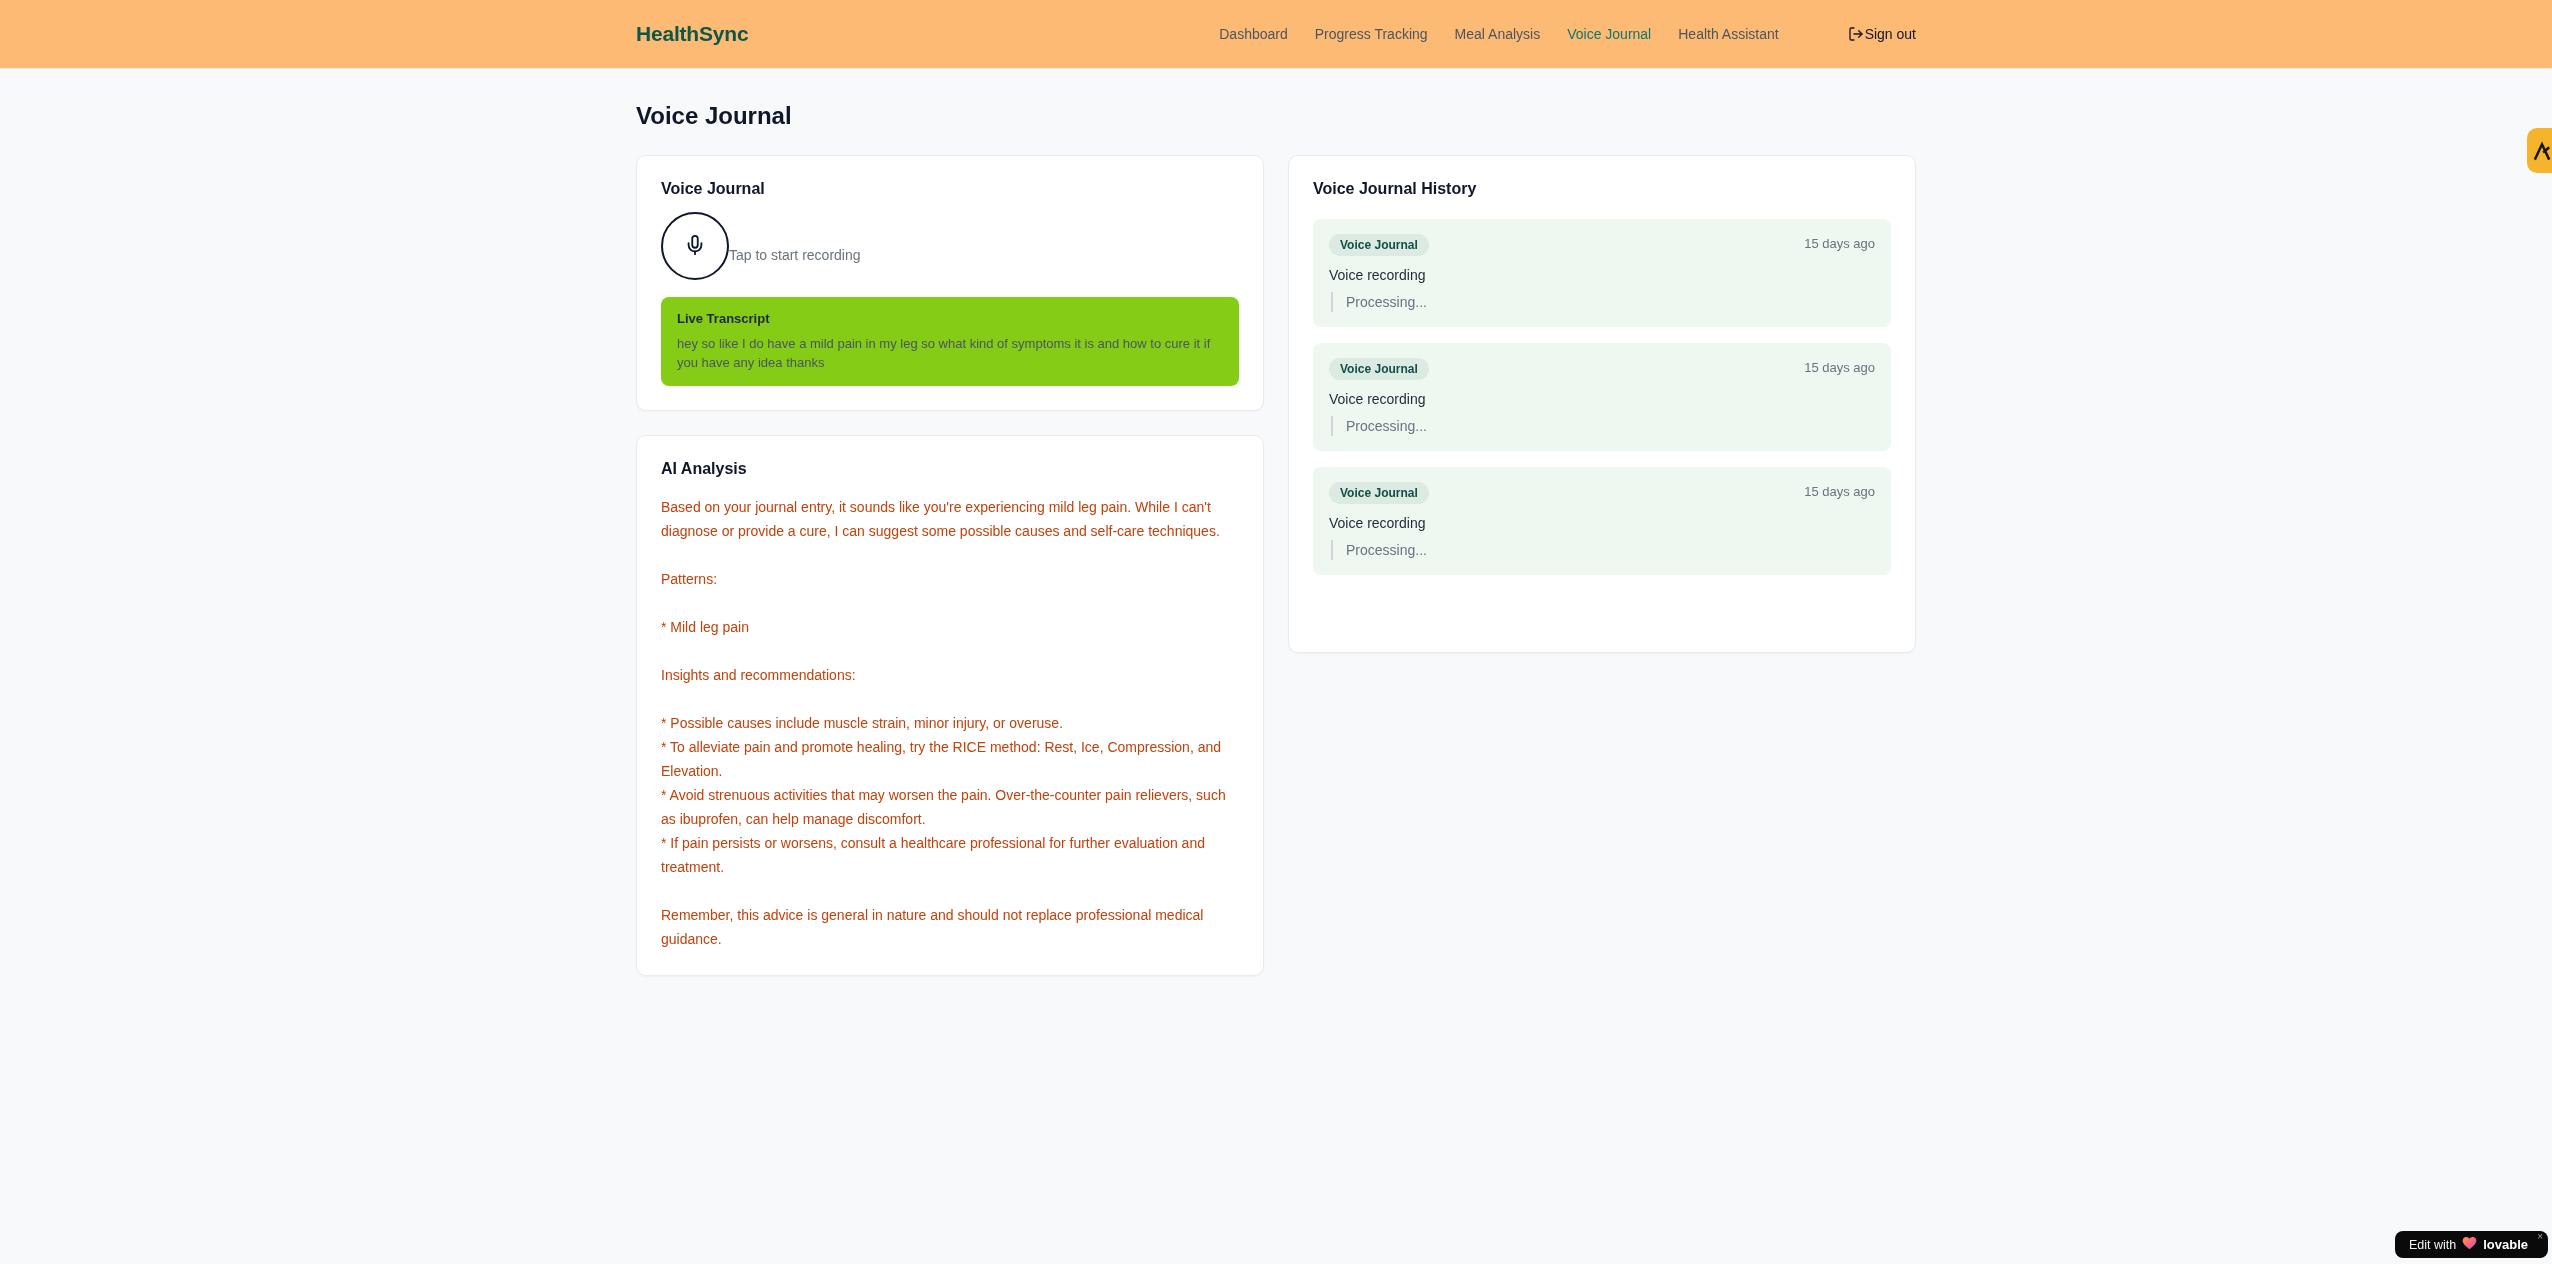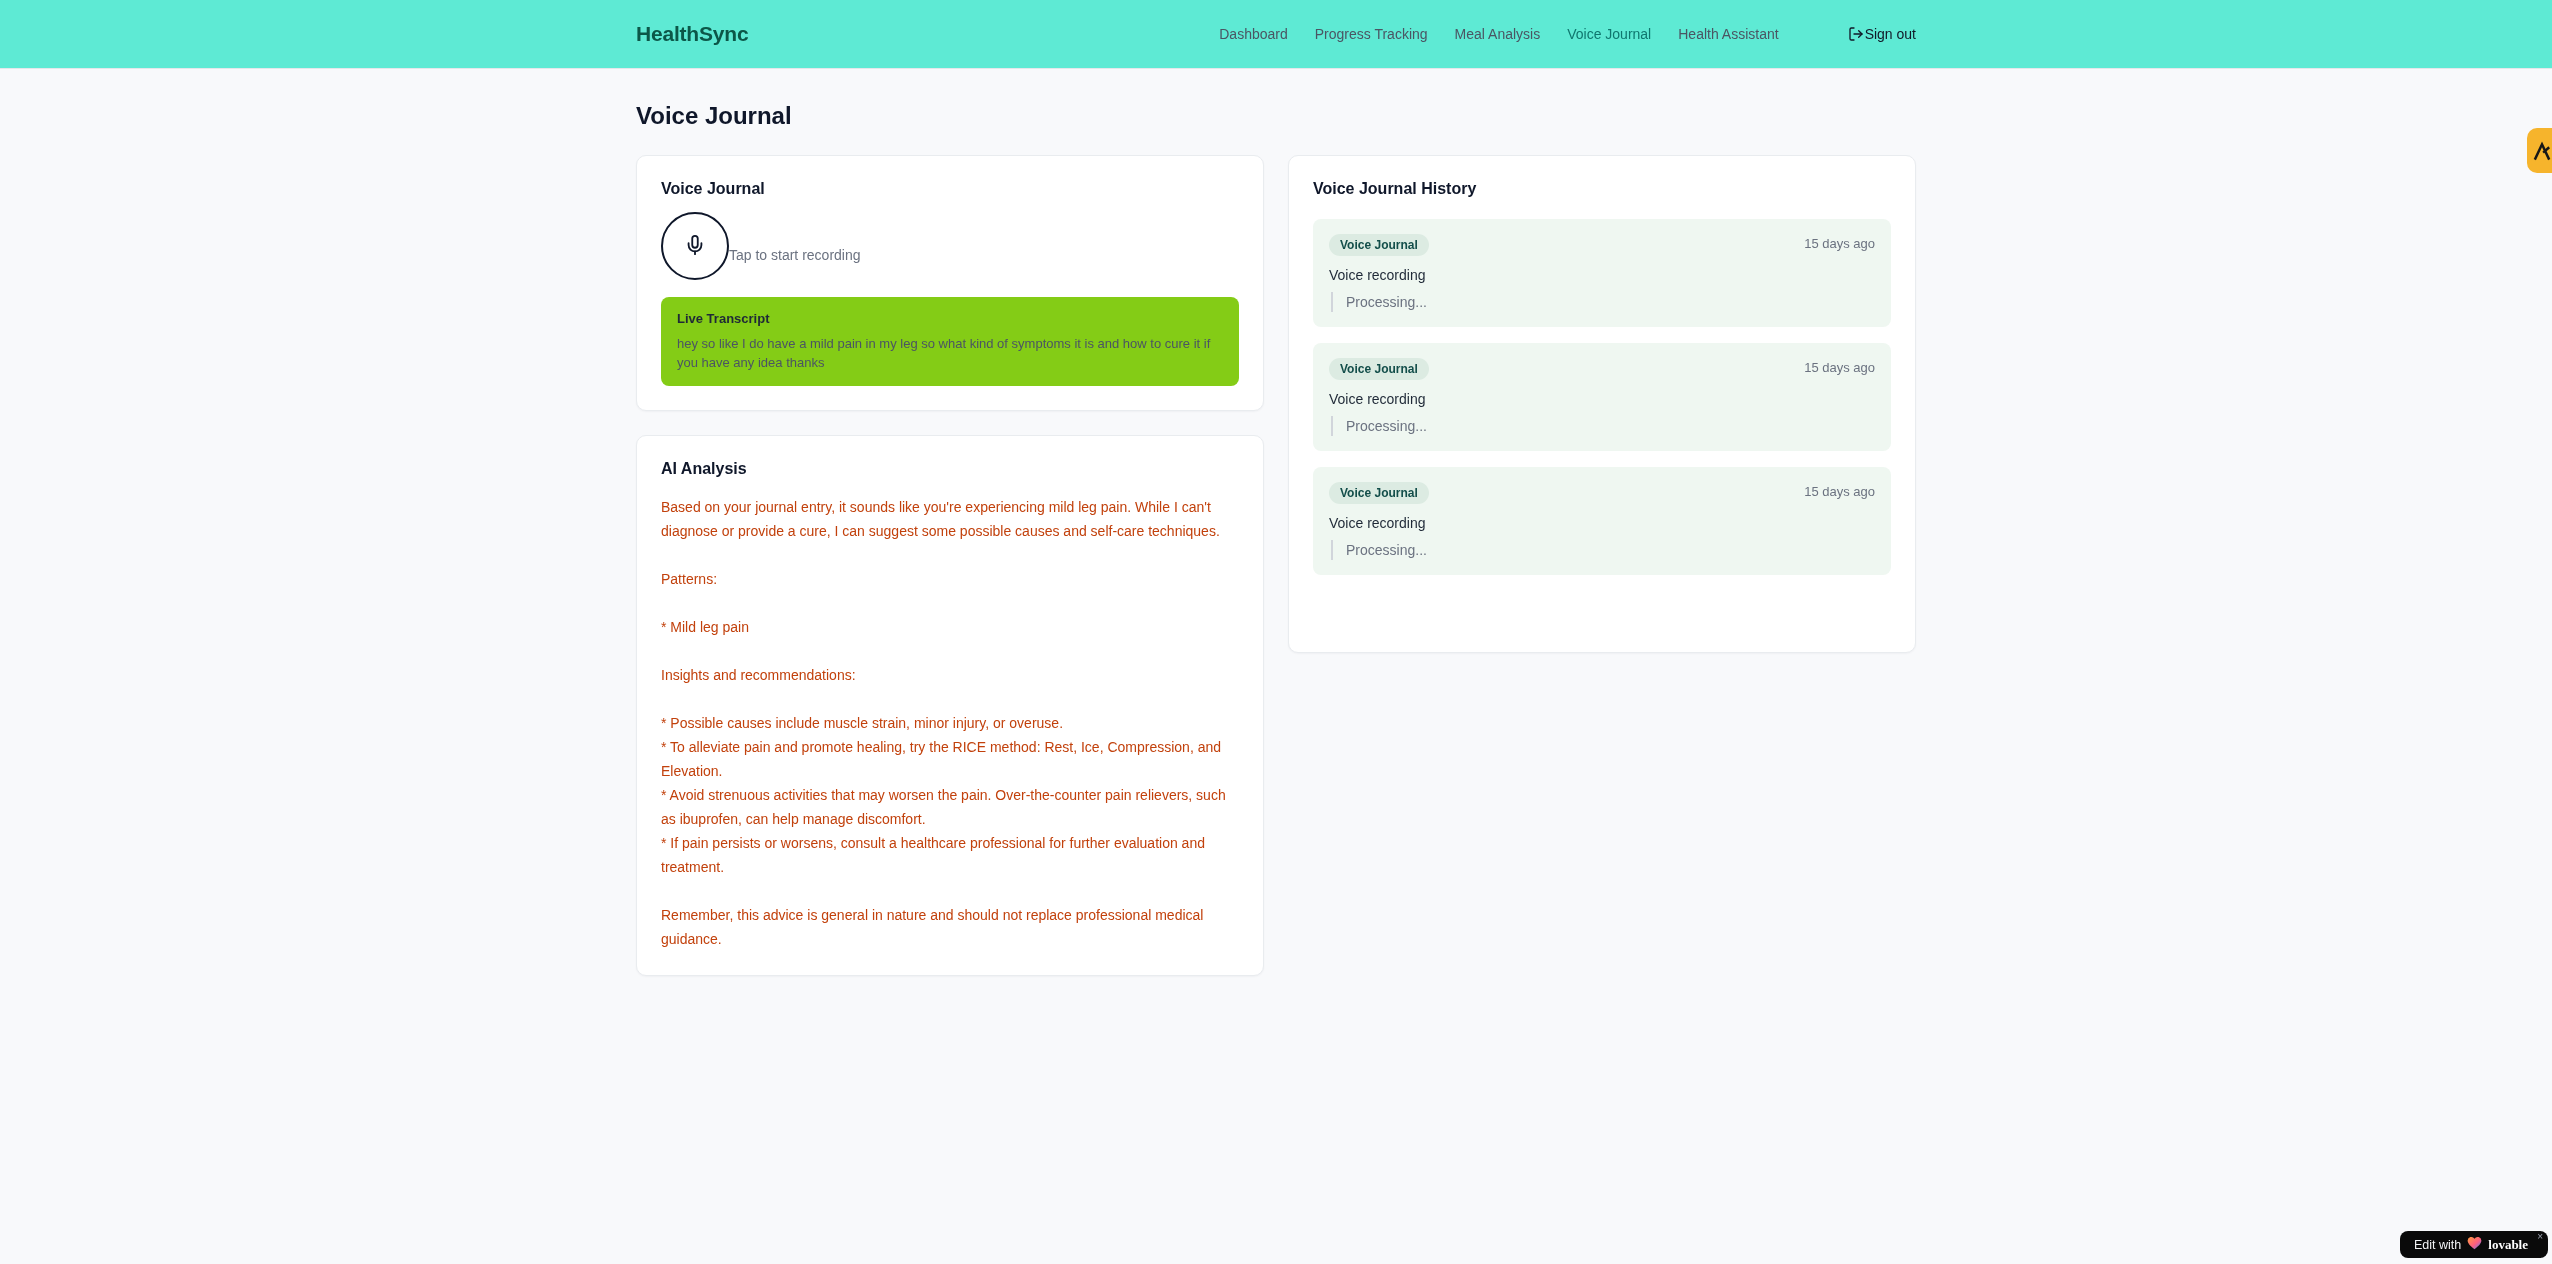--- a/index.html
+++ b/index.html
@@ -7,21 +7,21 @@
     width: 2552px; height: 1264px;
     font-family: "Liberation Sans", sans-serif;
     background: #f8f9fb;
     color: #111827;
     overflow: hidden;
   }
   body { position: relative; }
 
   
   .header {
-    background: #5eead4;
+    background: #fdba74;
     border-bottom: 1px solid #e5e7eb;
     height: 69px;
   }
   .container { width: 1280px; margin: 0 auto; }
   .header-inner {
     display: flex; align-items: center; justify-content: space-between;
     height: 68px;
   }
   .brand {
     font-size: 21px; font-weight: 700; color: #0c5748; letter-spacing: -0.2px;
@@ -103,21 +103,21 @@
   }
   .side-badge svg { display: block; }
 
   .edit-badge {
     position: absolute; right: 4px; bottom: 6px;
     background: #0a0a0a; color: #f3f4f6; border-radius: 8px;
     height: 27px; padding: 0 20px 0 14px;
     display: flex; align-items: center; gap: 6px;
     font-size: 12.5px; cursor: pointer;
   }
-  .edit-badge .brand-word { font-weight: 700; color: #ffffff; font-size: 13px; font-family: Liberation Serif, serif; }
+  .edit-badge .brand-word { font-weight: 700; color: #ffffff; font-size: 13px; }
   .edit-badge .close-x {
     position: absolute; top: 1px; right: 5px;
     font-size: 10px; color: #9ca3af; line-height: 10px; cursor: pointer;
   }
   .heart { display: block; }
 </style>
 </head>
 <body>
 
 <header class="header">

